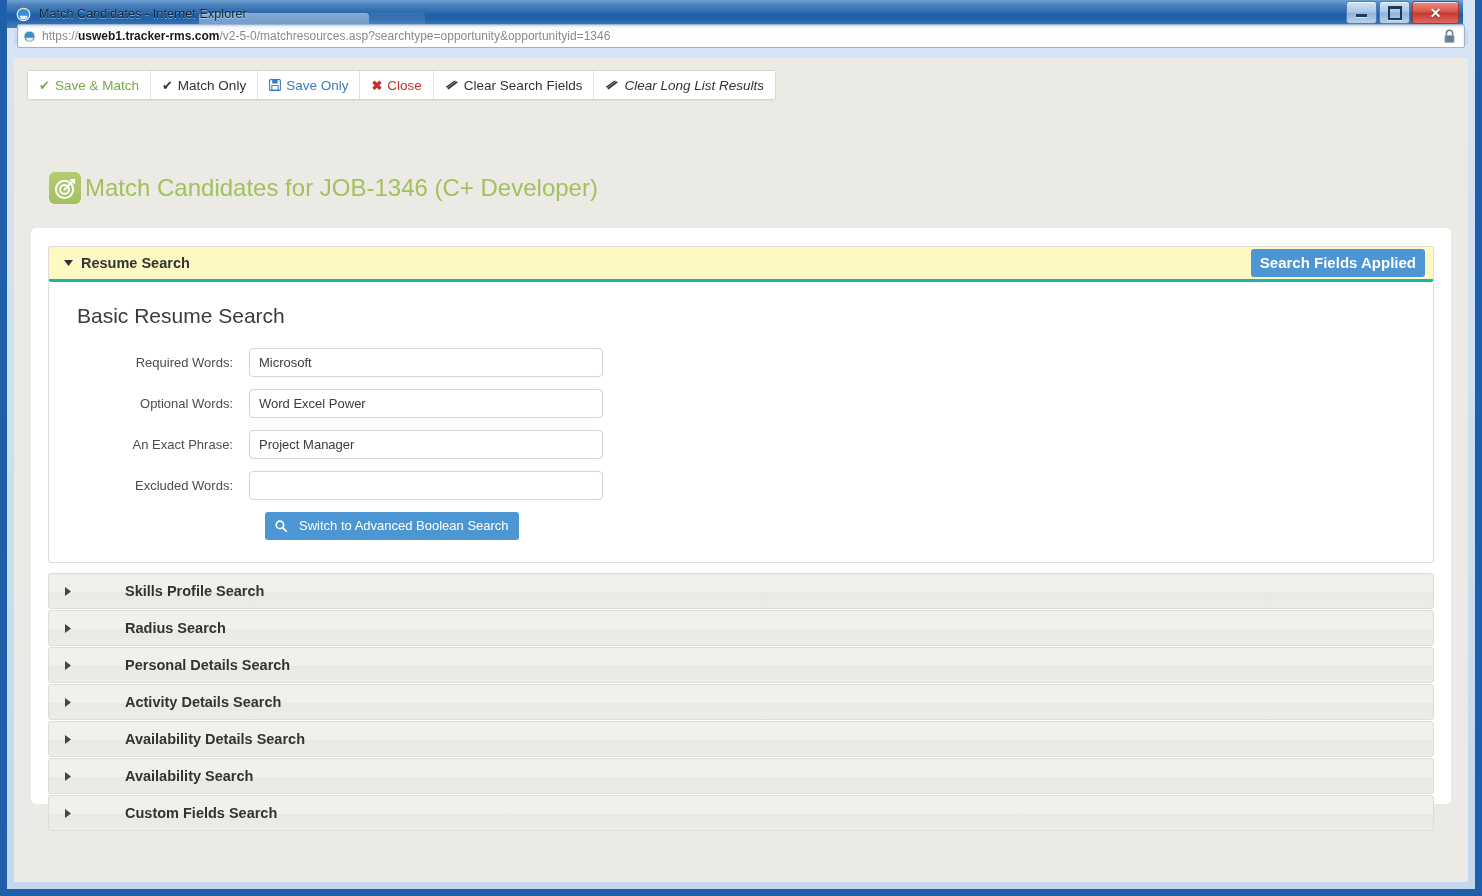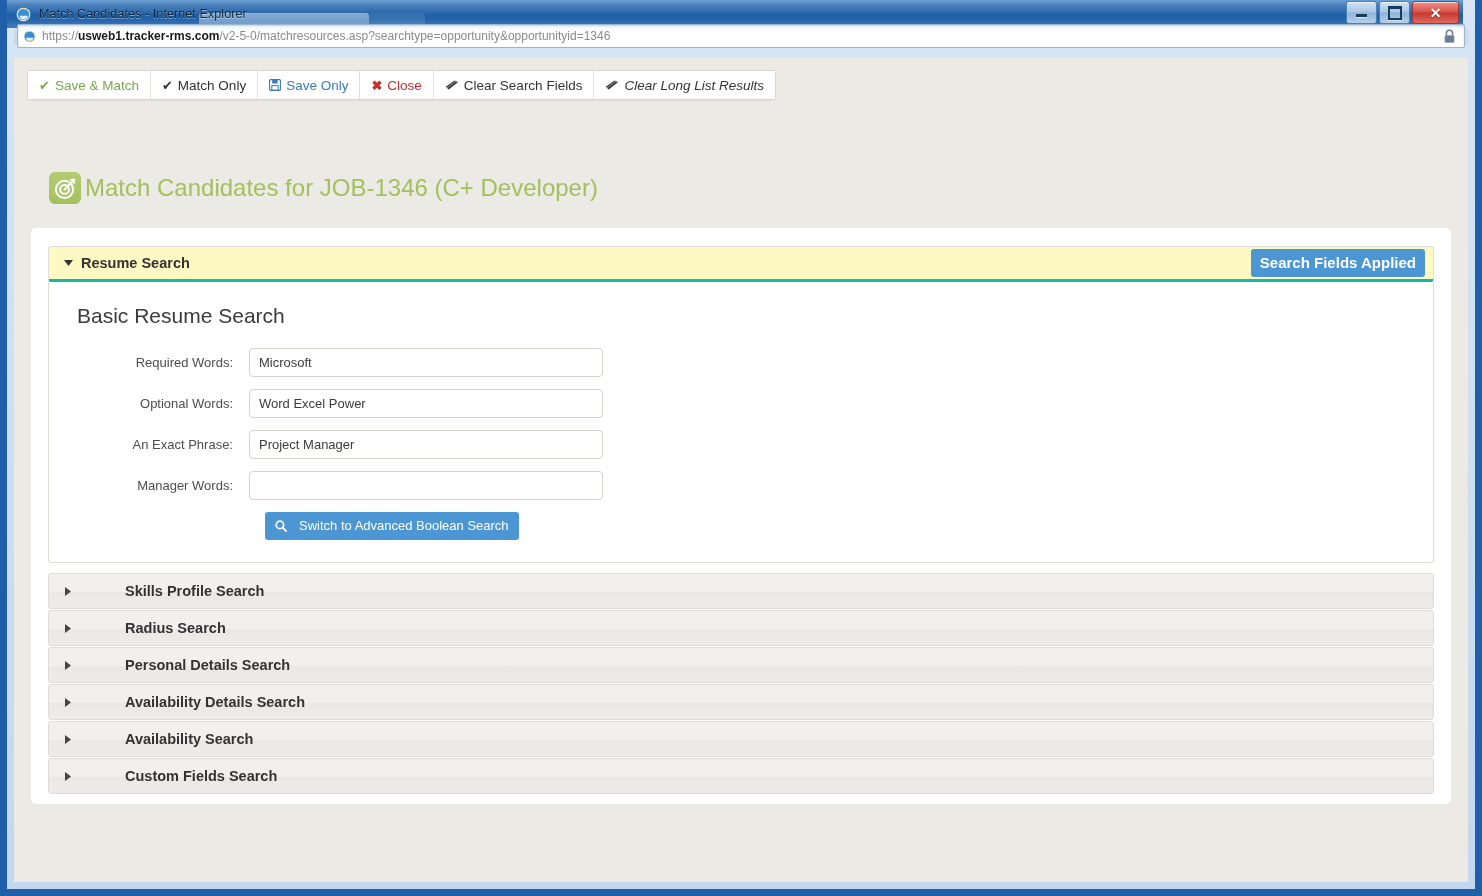--- a/index.html
+++ b/index.html
@@ -468,21 +468,21 @@
             <div class="form-label">Optional Words:</div>
             <input class="form-input" type="text" value="Word Excel Power" style="">
           </div>
 
           <div class="form-row">
             <div class="form-label">An Exact Phrase:</div>
             <input class="form-input" type="text" value="Project Manager" style="">
           </div>
 
           <div class="form-row">
-            <div class="form-label">Manager Words:</div>
+            <div class="form-label">Excluded Words:</div>
             <input class="form-input" type="text" value="" style="">
           </div>
 
           <div class="btn-row">
             <div class="spacer"></div>
             <button class="btn-primary">
               <svg width="12" height="12" viewBox="0 0 12 12">
                 <circle cx="4.9" cy="4.9" r="3.7" fill="none" stroke="#ffffff" stroke-width="1.7"></circle>
                 <path d="M7.7 7.7 L11.2 11.2" stroke="#ffffff" stroke-width="1.9" stroke-linecap="round"></path>
               </svg>
@@ -511,20 +511,28 @@
 
         <div class="acc-head closed acc-item-closed">
           <span class="caret">
             <svg width="6" height="9" viewBox="0 0 6 9">
                 <path d="M0 0 L6 4.5 L0 9 Z" fill="#444"></path>
               </svg>
           </span>
           <span class="acc-title">Personal Details Search</span>
         </div>
 
+        <div class="acc-head closed acc-item-closed">
+          <span class="caret">
+            <svg width="6" height="9" viewBox="0 0 6 9">
+                <path d="M0 0 L6 4.5 L0 9 Z" fill="#444"></path>
+              </svg>
+          </span>
+          <span class="acc-title">Activity Details Search</span>
+        </div>
 
         <div class="acc-head closed acc-item-closed">
           <span class="caret">
             <svg width="6" height="9" viewBox="0 0 6 9">
                 <path d="M0 0 L6 4.5 L0 9 Z" fill="#444"></path>
               </svg>
           </span>
           <span class="acc-title">Availability Details Search</span>
         </div>
 

